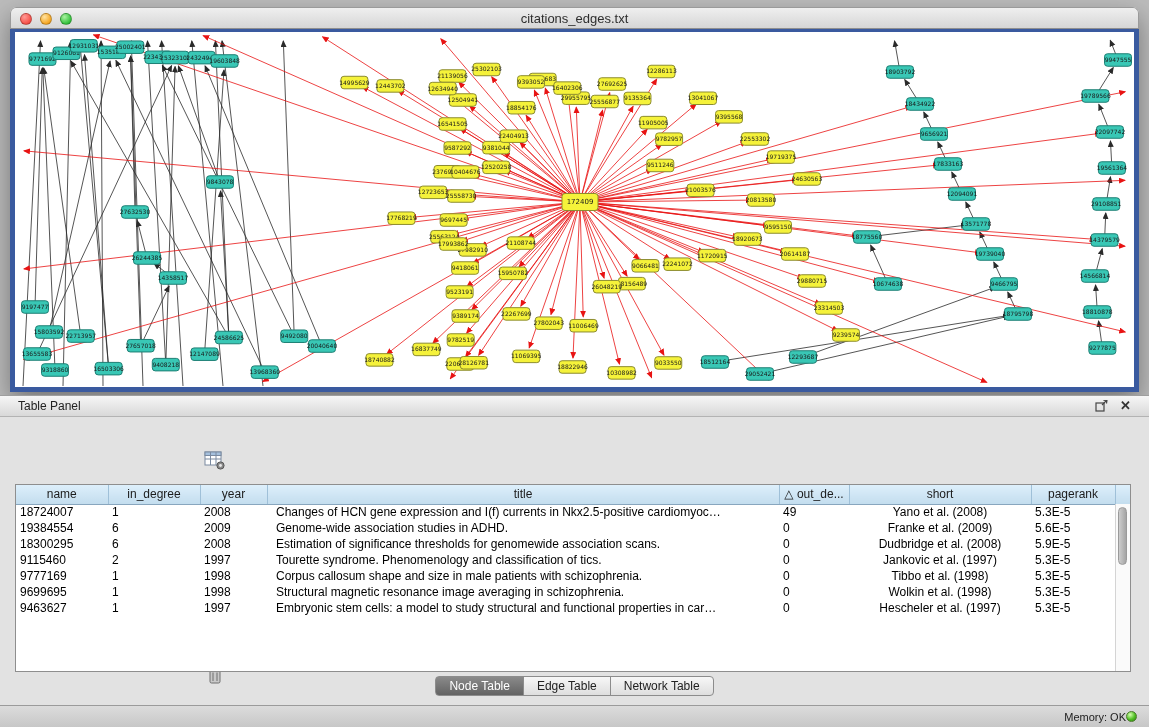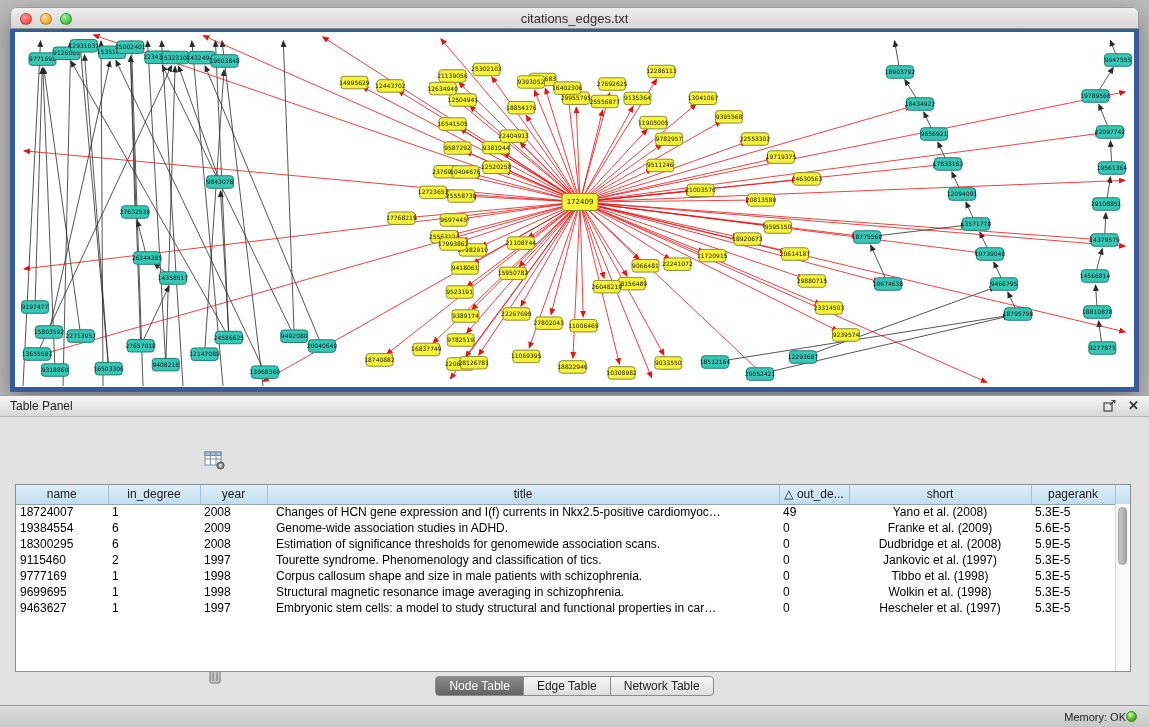--- a/index.html
+++ b/index.html
@@ -19,21 +19,21 @@
   .tl.green { background:radial-gradient(circle at 35% 30%, #a9f2a0, #35c23d 70%); }
   .win-title { position:absolute; left:0; right:0; top:3px; text-align:center; font-size:13px; color:#2e2e2e; pointer-events:none; }
   .canvas { position:absolute; left:0; right:0; top:22px; bottom:0;
     border:5px solid #3a5a9f; border-top-width:3px; background:#fff; overflow:hidden; }
   .canvas svg { display:block; }
 
   
   .table-panel { position:absolute; left:0; top:395px; width:1149px; height:310px;
     background:#e2e2e2; border-top:1px solid #9e9e9e; }
   .panel-header { height:21px; background:linear-gradient(#f6f6f6,#d8d8d8);
-    border-bottom:1px solid #b3b3b3; display:flex; align-items:center; padding:0 10px; }
+    border-bottom:1px solid #b3b3b3; display:flex; align-items:center; padding:0 18px; }
   .panel-title { font-size:12px; color:#222; }
   .ph-icons { margin-left:auto; display:flex; align-items:center; gap:12px; }
   .ph-btn { background:none; border:none; cursor:default; padding:0; line-height:0; font-size:13px; font-weight:bold; color:#333; }
 
   .toolbar { position:absolute; left:12px; top:50px; display:flex; align-items:center; gap:16px;flex-direction:column; }
   .tbtn { width:30px; height:27px; background:none; border:none; display:flex; align-items:center; justify-content:center; padding:0; }
   .tbtn svg { display:block; }
   .fx { font-family:"Liberation Serif", serif; font-style:italic; font-size:14px; color:#222; }
   .combo { margin-left:14px; width:392px; height:23px; background:linear-gradient(#ffffff,#ececec);
     border:1px solid #979797; border-radius:4px; display:flex; align-items:center; position:relative; }

